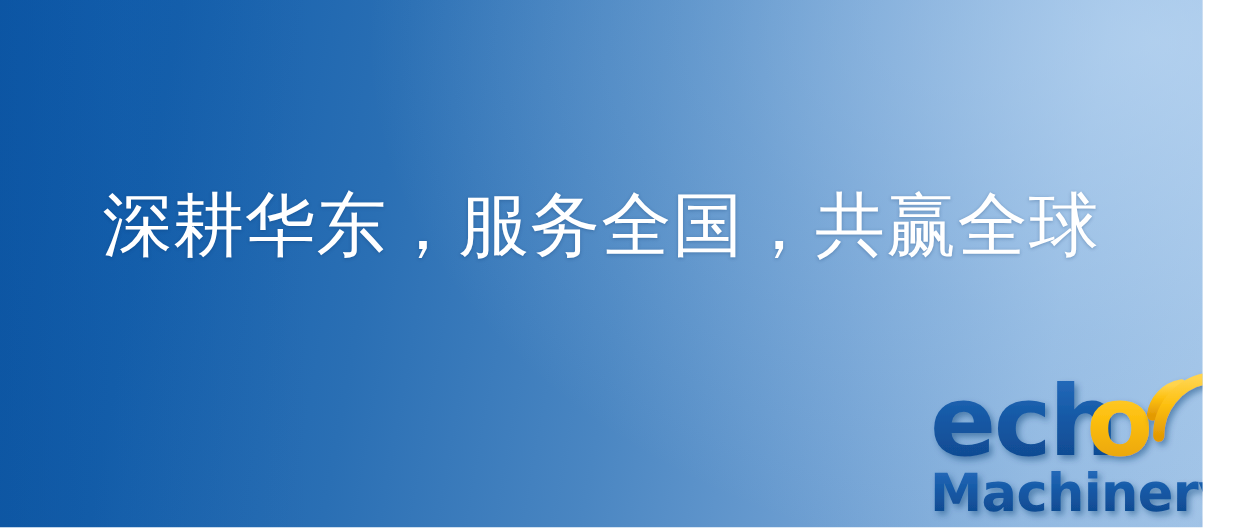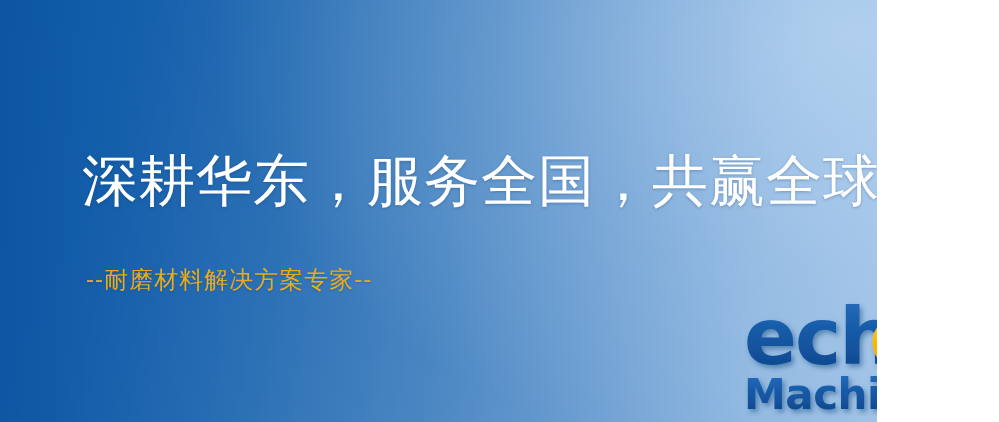--- a/index.html
+++ b/index.html
@@ -2,21 +2,21 @@
 <html><head>
 <meta charset="utf-8">
 <style>
   html, body {
     margin: 0;
     padding: 0;
     background: #ffffff;
   }
   #banner {
     position: relative;
-    width: 877px;
+    width: 962px;
     height: 422px;
     overflow: hidden;
     font-family: "Liberation Sans", sans-serif;
     
     background:
       linear-gradient(100deg,
         #0f5cae 0%,
         #1560ad 14%,
         #2a6fb4 32%,
         #4a86c2 52%,
@@ -84,21 +84,20 @@
 </head>
 <body>
 
 <div id="banner">
 
   <div id="banner-sheen"></div>
   <div id="banner-edge"></div>
 
   <div class="headline">深耕华东，服务全国，共赢全球</div>
 
-  <div class="subtitle">--耐磨材料解决方案专家--</div>
 
   <div id="logo">
     <svg width="257" height="126" viewBox="0 0 257 126" xmlns="http://www.w3.org/2000/svg">
       <defs>
         <linearGradient id="blueGrad" x1="0" y1="0" x2="0" y2="1">
           <stop offset="0%" stop-color="#2a6fc0"></stop>
           <stop offset="45%" stop-color="#1559a6"></stop>
           <stop offset="100%" stop-color="#0e4488"></stop>
         </linearGradient>
         <linearGradient id="goldGrad" x1="0" y1="0" x2="0" y2="1">

